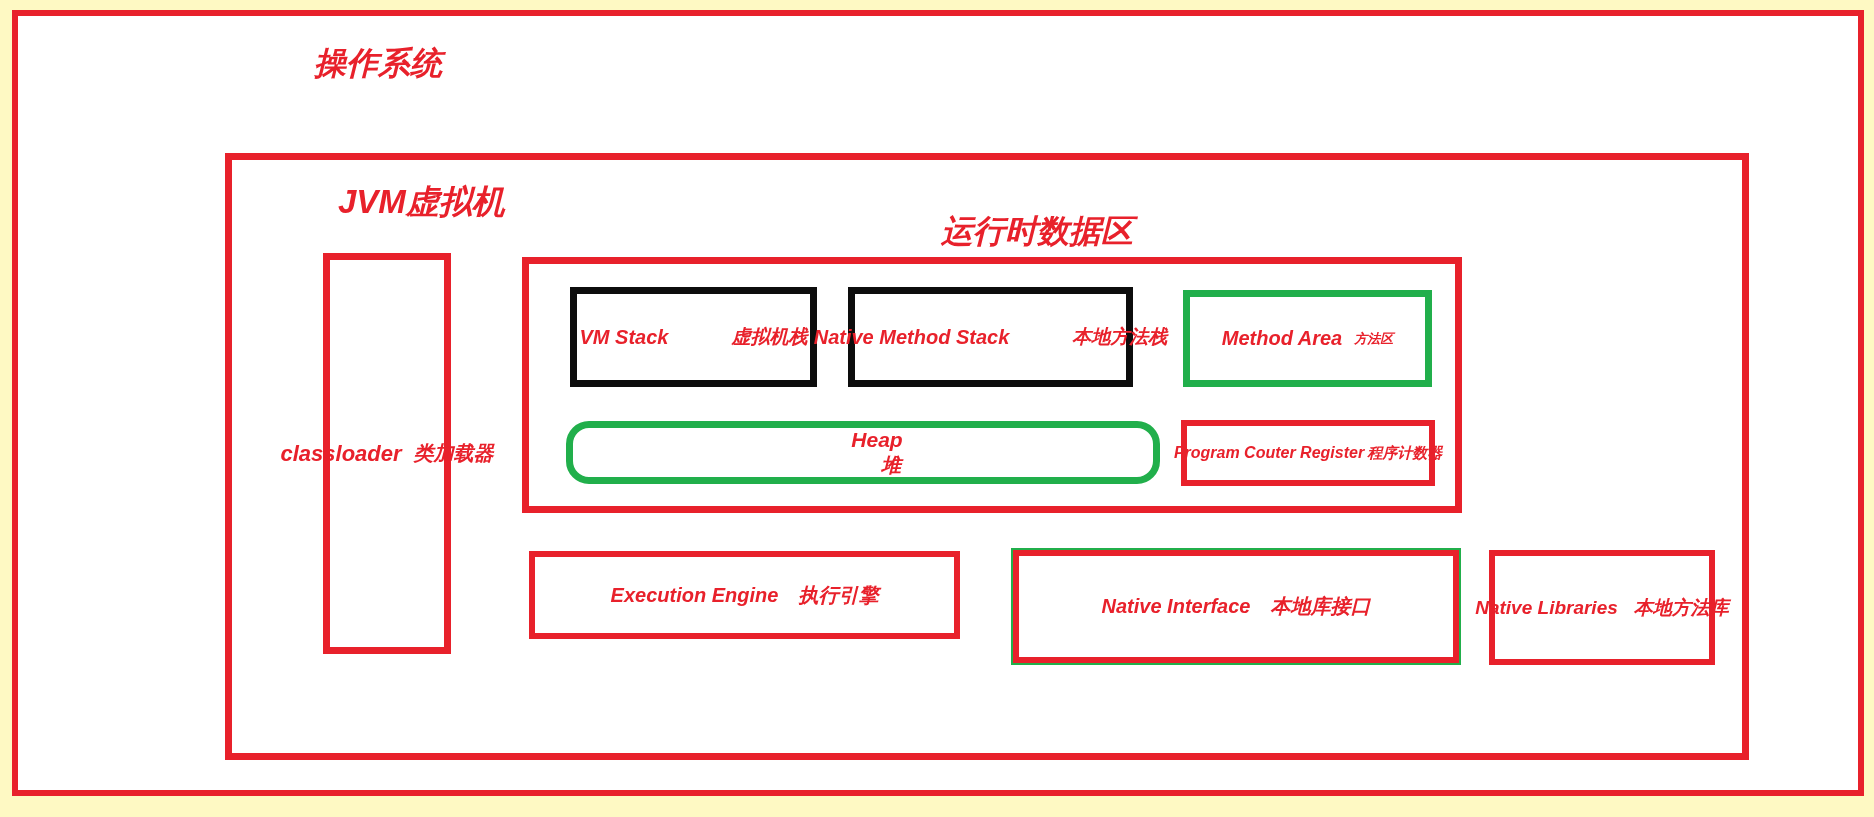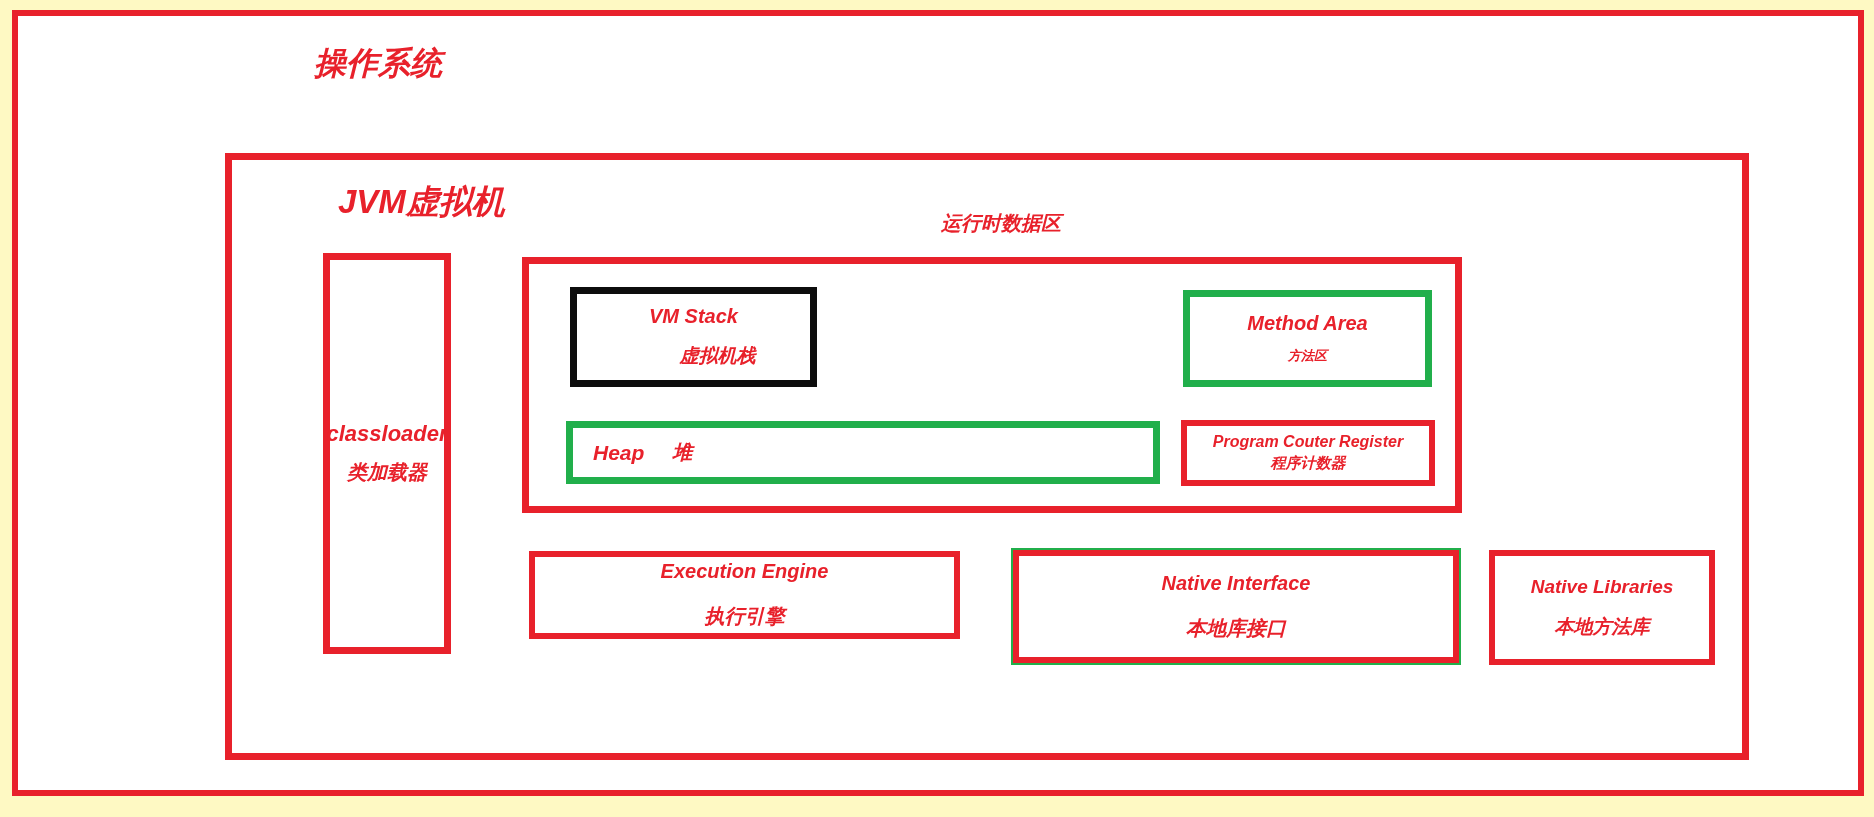--- a/index.html
+++ b/index.html
@@ -21,36 +21,36 @@
   .red-border-thick{border:7px solid var(--red);}
   .black-border{border:7px solid var(--black);}
   .green-border{border:7px solid var(--green);}
   .label{
     position:absolute;
     color:var(--red);
     font-weight:bold;
     white-space:nowrap;
   }
   .cell{
-    display:flex;flex-direction:column;
+    display:flex;flex-direction:row;
     align-items:center;justify-content:center;
     color:var(--red);font-weight:bold;text-align:center;
   }
   .cell .en{white-space:nowrap;}
   .cell .zh{white-space:nowrap;}
   
   .stack-cell{gap:15px;font-size:20px;}
   .stack-cell .zh{font-size:19px;margin-left:48px;}
   
   .method-cell{gap:12px;font-size:20px;justify-content:center;}
   .method-cell .zh{font-size:13px;}
   
   .heap-cell{
-    display:flex;flex-direction:row;align-items:center;justify-content:flex-start;
-    padding-left:20px;color:var(--red);font-weight:bold;font-size:21px;
+    display:flex;flex-direction:column;align-items:center;justify-content:flex-start;
+    padding-left:28px;color:var(--red);font-weight:bold;font-size:21px;border-radius:23px;
   }
   .heap-cell .zh{margin-left:28px;font-size:20px;}
   
   .pc-cell{gap:3px;font-size:16px;}
   .pc-cell .zh{font-size:15px;}
   
   .big-cell{gap:20px;font-size:20px;}
   .big-cell .zh{font-size:20px;}
   .libs-cell{gap:16px;font-size:19px;}
   .libs-cell .zh{font-size:19px;}
@@ -69,28 +69,32 @@
   <div class="label" style="left:314px;top:42px;font-size:32px;">操作系统</div>
 
   <div class="box red-border-thick" style="left:225px;top:153px;width:1524px;height:607px;"></div>
   <div class="label" style="left:338px;top:180px;font-size:33px;">JVM虚拟机</div>
 
   <div class="box red-border-thick cell classloader-cell" style="left:323px;top:253px;width:128px;height:401px;">
     <span class="en">classloader</span>
     <span class="zh">类加载器</span>
   </div>
 
-  <div class="label" style="left:941px;top:210px;font-size:20px;">运行时数据区</div>
+  <div class="label" style="left:941px;top:210px;font-size:32px;">运行时数据区</div>
   <div class="box red-border-thick" style="left:522px;top:257px;width:940px;height:256px;"></div>
 
   <div class="box black-border cell stack-cell" style="left:570px;top:287px;width:247px;height:100px;">
     <span class="en">VM Stack</span>
     <span class="zh">虚拟机栈</span>
   </div>
 
+  <div class="box black-border cell stack-cell" style="left:848px;top:287px;width:285px;height:100px;">
+    <span class="en">Native Method Stack</span>
+    <span class="zh">本地方法栈</span>
+  </div>
 
   <div class="box green-border cell method-cell" style="left:1183px;top:290px;width:249px;height:97px;">
     <span class="en">Method Area</span>
     <span class="zh">方法区</span>
   </div>
 
   <div class="box green-border heap-cell" style="left:566px;top:421px;width:594px;height:63px;">
     <span class="en">Heap</span>
     <span class="zh">堆</span>
   </div>

